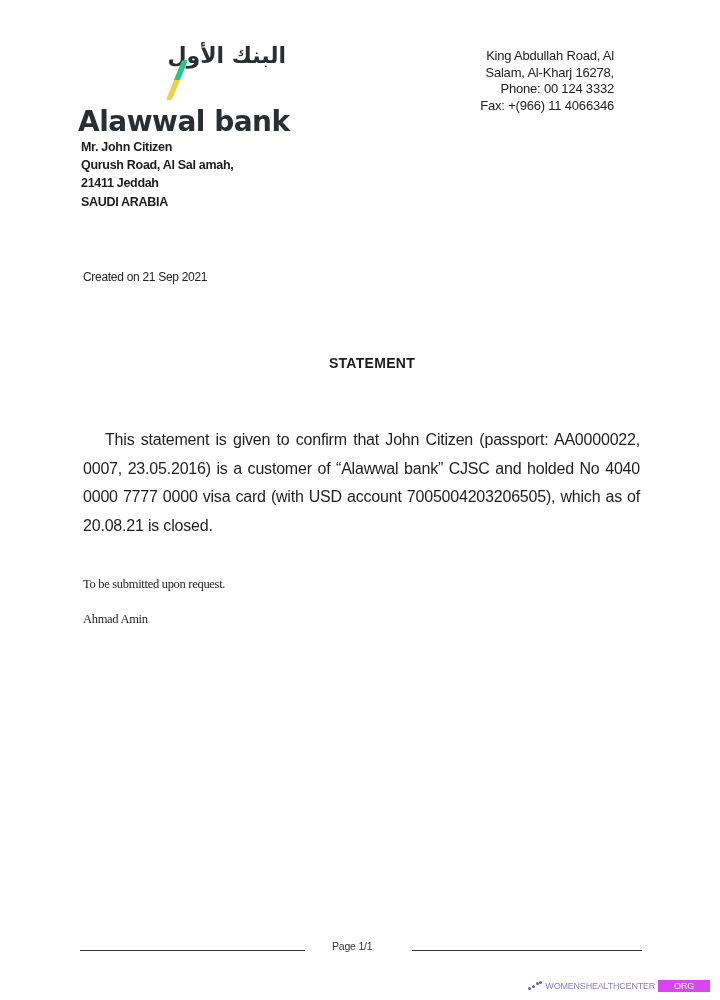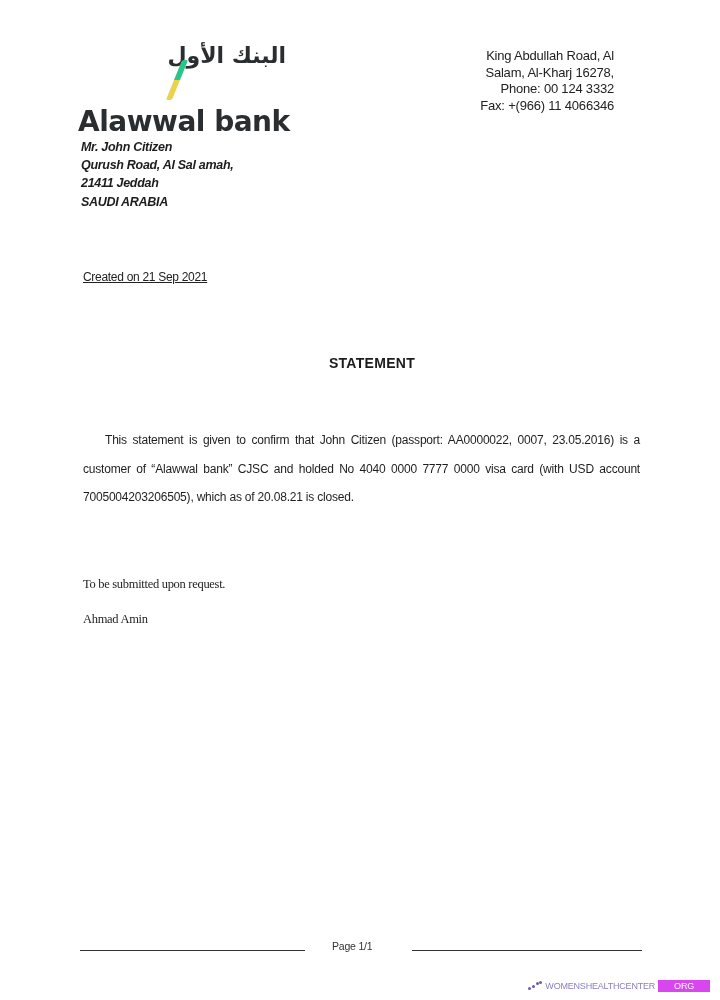--- a/index.html
+++ b/index.html
@@ -6,27 +6,27 @@
     html, body { width: 720px; height: 1000px; background: #ffffff; overflow: hidden; }
     body { position: relative; font-family: "Liberation Sans", sans-serif; color: #1a1a1a; }
 
     .logo { position: absolute; left: 78px; top: 40px; width: 220px; height: 62px; }
     .logo-ar { position: absolute; right: 12px; top: 0; font-family: "DejaVu Sans", sans-serif; font-weight: bold; font-size: 22px; color: #2a2e30; direction: rtl; line-height: 32px; }
     .logo-en { position: absolute; left: 0; top: 30px; font-family: "DejaVu Sans", sans-serif; font-weight: bold; font-size: 28px; color: #2a2e30; letter-spacing: -0.5px; line-height: 32px; margin-top: 36px; }
     .logo-slash { position: absolute; left: 96px; top: 20px; width: 6px; height: 40px; transform: skewX(-22deg); background: linear-gradient(to bottom, #2bc48a 0%, #2bc48a 50%, #e8d34a 50%, #e8d34a 100%); border-radius: 2px; }
 
     .bank-address { position: absolute; right: 106px; top: 48px; text-align: right; font-family: "Liberation Sans", sans-serif; font-size: 13px; line-height: 16.5px; color: #222; letter-spacing: -0.2px; }
 
-    .recipient { position: absolute; left: 81px; top: 138px; font-weight: bold; font-size: 12.5px; line-height: 18.2px; color: #1c1c1c; letter-spacing: -0.3px; font-style: italic; }
+    .recipient { position: absolute; left: 81px; top: 138px; font-weight: bold; font-size: 12.5px; line-height: 18.2px; color: #1c1c1c; letter-spacing: -0.3px; }
 
-    .created { position: absolute; left: 83px; top: 270px; font-size: 12px; color: #222; letter-spacing: -0.3px; text-decoration: underline; }
+    .created { position: absolute; left: 83px; top: 270px; font-size: 12px; color: #222; letter-spacing: -0.3px; }
 
     .title { position: absolute; left: 0; width: 744px; top: 355px; text-align: center; font-weight: bold; font-size: 14px; letter-spacing: 0.3px; color: #1c1c1c; }
 
-    .body-text { position: absolute; left: 83px; top: 426px; width: 557px; font-size: 12px; line-height: 28.5px; color: #1e1e1e; text-align: justify; text-indent: 22px; letter-spacing: -0.2px; }
+    .body-text { position: absolute; left: 83px; top: 426px; width: 557px; font-size: 16px; line-height: 28.5px; color: #1e1e1e; text-align: justify; text-indent: 22px; letter-spacing: -0.2px; }
 
     .closing { position: absolute; left: 83px; top: 575px; font-size: 12.5px; color: #1e1e1e; letter-spacing: -0.3px; font-family: Liberation Serif, serif; }
     .closing div { height: 35px; line-height: 18px; }
 
     .footer { position: absolute; left: 80px; top: 940px; width: 562px; height: 14px; }
     .footer-line-left { position: absolute; left: 0; top: 10px; width: 225px; height: 1px; background: #333; }
     .footer-line-right { position: absolute; left: 332px; top: 10px; width: 230px; height: 1px; background: #333; }
     .footer-page { position: absolute; left: 252px; top: 0; font-size: 10.5px; color: #333; letter-spacing: -0.2px; }
 
     .watermark { position: absolute; right: 10px; bottom: 8px; display: flex; align-items: center; gap: 3px; font-size: 9px; color: #8a7fc4; letter-spacing: -0.2px; margin-top: 26px; }

